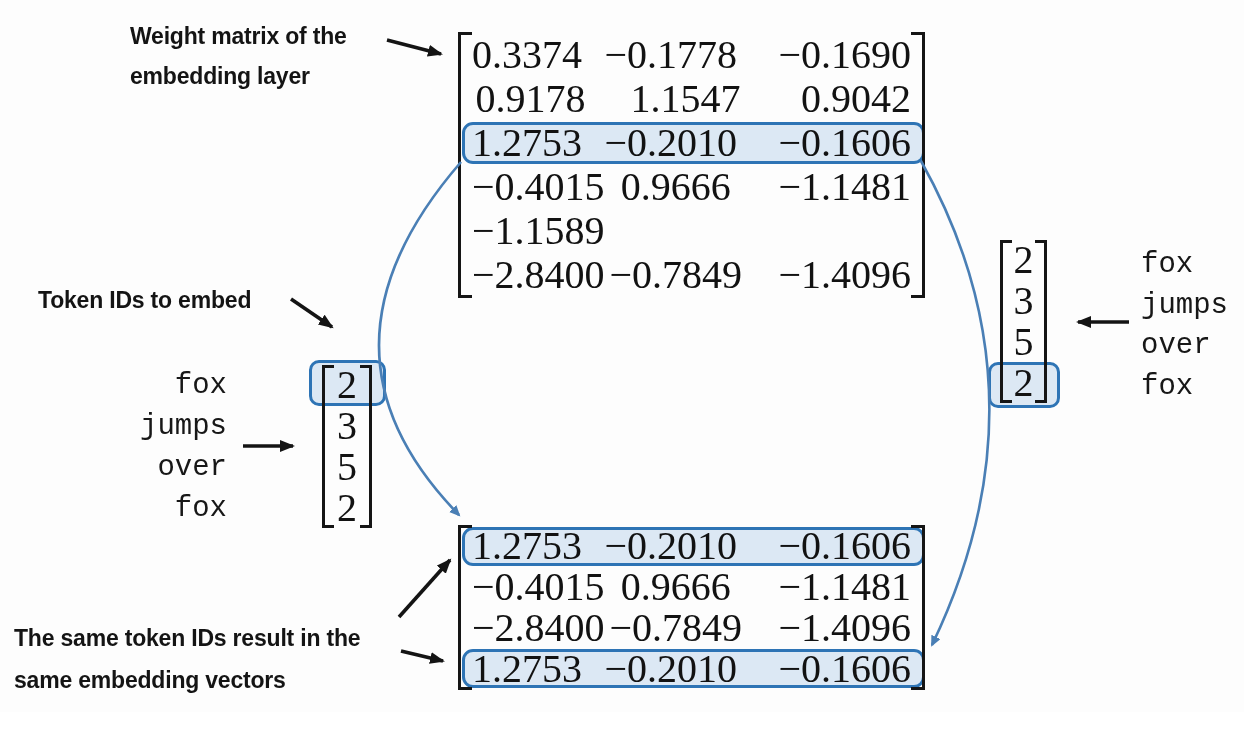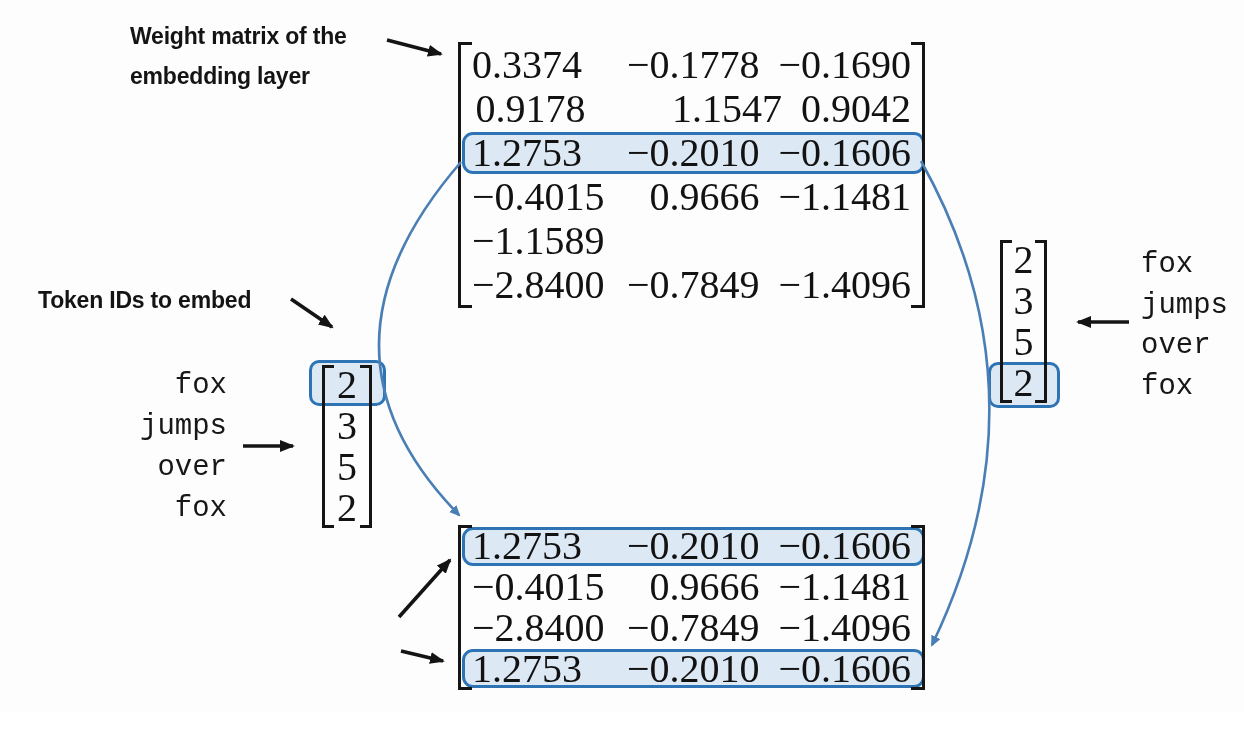--- a/index.html
+++ b/index.html
@@ -22,21 +22,21 @@
   .num { font-family:"Liberation Serif", serif; font-size:40px; line-height:1; color:#121212; }
 
   
   .matrix { position:absolute; }
   .bracket { position:absolute; top:0; bottom:0; width:14px; box-sizing:border-box; z-index:2; }
   .bracket.l { left:0;  border-left:3.5px solid #151515; border-top:3.5px solid #151515; border-bottom:3.5px solid #151515; }
   .bracket.r { right:0; border-right:3.5px solid #151515; border-top:3.5px solid #151515; border-bottom:3.5px solid #151515; }
   .mrows { position:absolute; left:14px; right:14px; top:1px; bottom:1px; display:flex; flex-direction:column; }
   .mrow { position:relative; flex:1; display:flex; align-items:center; }
   .mcell { display:inline-block; text-align:center; }
-  .c1 { width:120px; } .c2 { width:198px;text-align:right; } .c3 { flex:1;margin-left:19px; }
+  .c1 { width:120px; } .c2 { width:198px; } .c3 { flex:1;margin-left:19px; }
   .mrow.hl::before {
     content:""; position:absolute; left:-10px; right:-14px; top:1px; bottom:1px;
     background:var(--hl-fill,#dce8f4); border:3px solid var(--hl-border,#2e74b5);
     border-radius:11px; z-index:-1;
   }
 
   
   .vector { position:absolute; }
   .vbracket { position:absolute; top:0; bottom:0; width:12px; box-sizing:border-box; z-index:2; }
   .vbracket.l { left:0;  border-left:3px solid #151515; border-top:3px solid #151515; border-bottom:3px solid #151515; }
@@ -79,22 +79,26 @@
     <path d="M921,161 Q1052,395 932,645" class="arc" marker-end="url(#ml)"></path>
   </svg>
 
   <div class="blabel" style="left:130px; top:16px;">
     <div>Weight matrix of the</div>
     <div>embedding layer</div>
   </div>
 
   <div class="blabel" style="left:38px; top:280px;text-align:right;">Token IDs to embed</div>
 
-
-  <div class="matrix" style="left:458px; top:42px; width:467px; height:266px;">
+  <div class="blabel tight" style="left:14px; top:617px;">
+    <div>The same token IDs result in the</div>
+    <div>same embedding vectors</div>
+  </div>
+
+  <div class="matrix" style="left:458px; top:32px; width:467px; height:266px;">
     <div class="bracket l"></div>
     <div class="bracket r"></div>
     <div class="mrows">
       <div class="mrow">
         <span class="mcell c1 num">0.3374</span>
         <span class="mcell c2 num">−0.1778</span>
         <span class="mcell c3 num">−0.1690</span>
       </div>
       <div class="mrow">
         <span class="mcell c1 num">0.9178</span>

